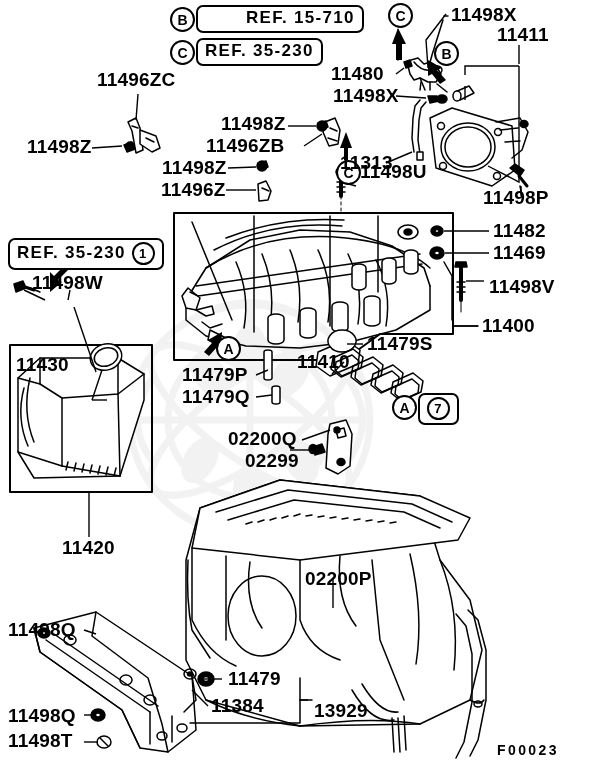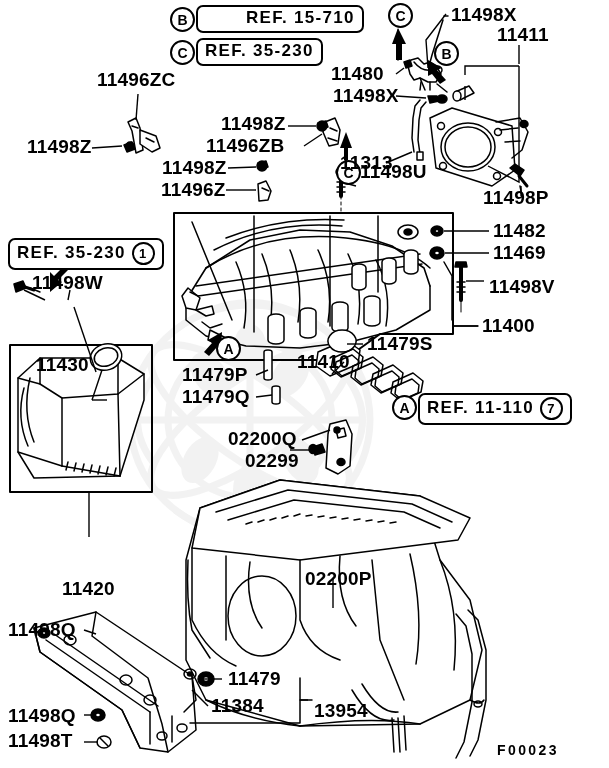--- a/index.html
+++ b/index.html
@@ -396,21 +396,20 @@
     <span>REF. 35-230</span>
   </div>
 
   <div class="refbox" style="left:8px;top:238px;display:flex;align-items:center;gap:6px;">
     <span>REF. 35-230</span>
     <span class="circ small" style="position:static;">1</span>
   </div>
 
   <div class="circ" style="left:392px;top:395px;">A</div>
   <div class="refbox" style="left:418px;top:393px;display:flex;align-items:center;gap:6px;">
-    <span>REF. 11-110</span>
     <span class="circ small" style="position:static;">7</span>
   </div>
 
   <div class="circ" style="left:388px;top:3px;">C</div>
   <div class="circ" style="left:434px;top:41px;">B</div>
   <div class="circ" style="left:336px;top:160px;">C</div>
   <div class="circ" style="left:216px;top:336px;">A</div>
 
 
   <div class="lbl" style="left:97px;top:70px;">11496ZC</div>
@@ -434,30 +433,30 @@
   <div class="lbl" style="left:493px;top:243px;">11469</div>
   <div class="lbl" style="left:489px;top:277px;">11498V</div>
 
   <div class="lbl" style="left:482px;top:316px;">11400</div>
   <div class="lbl" style="left:367px;top:334px;">11479S</div>
   <div class="lbl" style="left:297px;top:352px;">11410</div>
   <div class="lbl" style="left:182px;top:365px;">11479P</div>
   <div class="lbl" style="left:182px;top:387px;">11479Q</div>
 
   <div class="lbl" style="left:32px;top:273px;">11498W</div>
-  <div class="lbl" style="left:36px;top:355px;">11430</div>
-  <div class="lbl" style="left:62px;top:538px;margin-top:41px;">11420</div>
+  <div class="lbl" style="left:16px;top:355px;">11430</div>
+  <div class="lbl" style="left:62px;top:538px;">11420</div>
 
   <div class="lbl" style="left:228px;top:429px;">02200Q</div>
   <div class="lbl" style="left:245px;top:451px;">02299</div>
   <div class="lbl" style="left:305px;top:569px;">02200P</div>
 
   <div class="lbl" style="left:8px;top:620px;">11498Q</div>
   <div class="lbl" style="left:8px;top:706px;">11498Q</div>
   <div class="lbl" style="left:8px;top:731px;">11498T</div>
 
   <div class="lbl" style="left:228px;top:669px;text-align:right;">11479</div>
   <div class="lbl" style="left:211px;top:696px;">11384</div>
-  <div class="lbl" style="left:314px;top:701px;">13954</div>
+  <div class="lbl" style="left:314px;top:701px;">13929</div>
 
   <div class="footer" style="left:497px;top:742px;">F00023</div>
 
 </div>
 
 </body></html>

